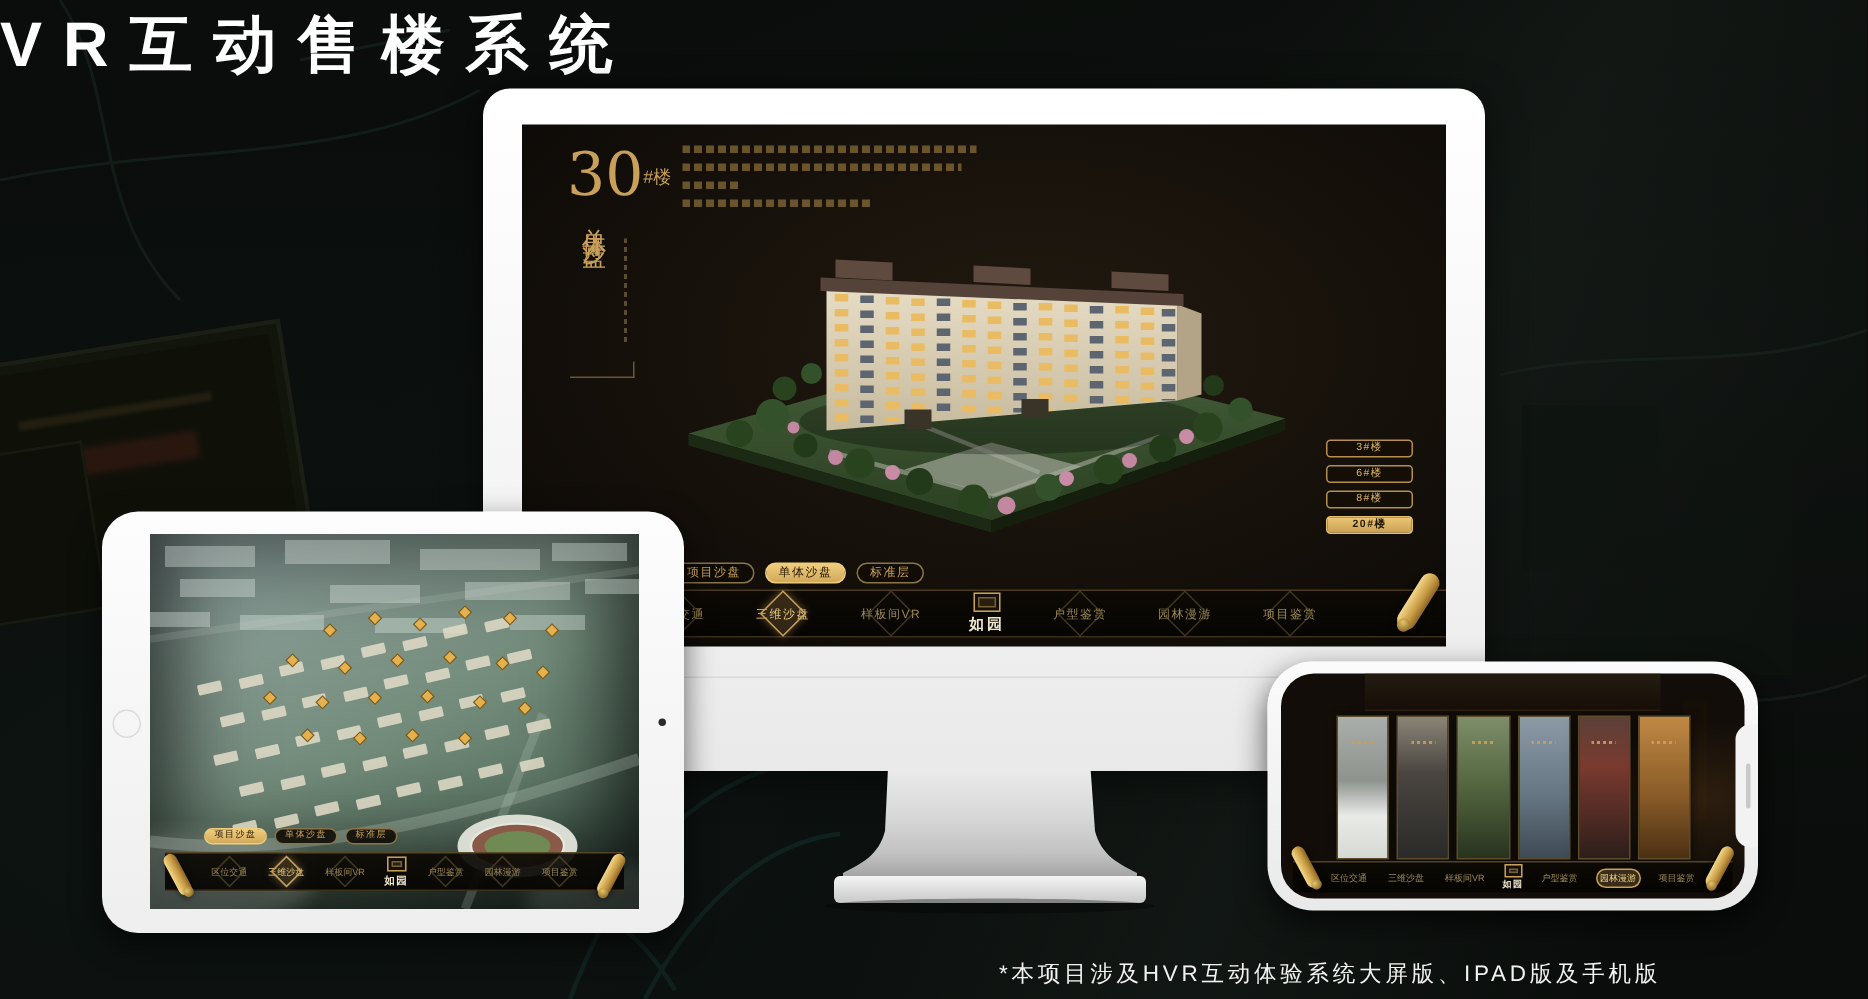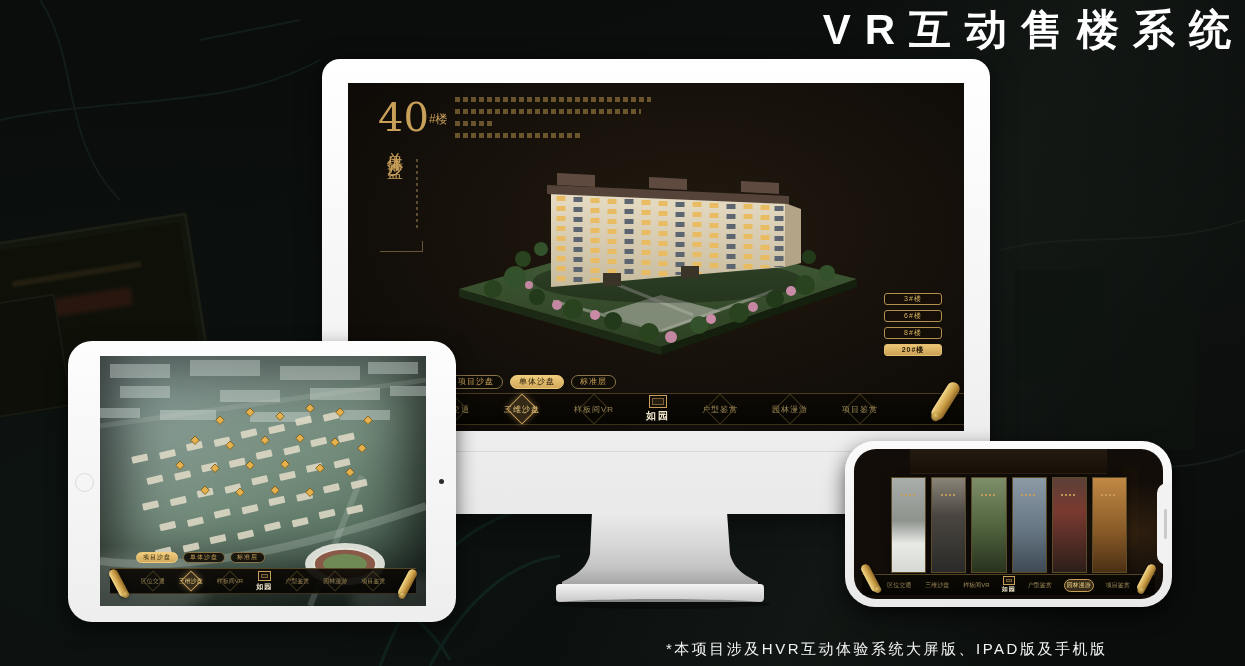--- a/index.html
+++ b/index.html
@@ -17,21 +17,21 @@
   .bg-plaque{position:absolute;left:-14px;top:228px;width:208px;height:150px;
     transform:rotate(-9deg);background:#0f1109;border:3px solid #1b1e14;box-shadow:inset 0 0 0 6px #12150c;}
   .bg-plaque .row1{position:absolute;left:28px;top:38px;width:130px;height:6px;background:#3a3category;background:#352c18;opacity:.5;filter:blur(1px);}
   .bg-plaque .row2{position:absolute;left:34px;top:62px;width:110px;height:18px;background:#4a1f18;opacity:.45;filter:blur(2px);}
   .bg-plaque2{position:absolute;left:-30px;top:300px;width:90px;height:110px;transform:rotate(-9deg);
     background:#0d0f08;border:2px solid #171a10;}
   .bg-city-right{position:absolute;right:0;top:250px;width:270px;height:220px;opacity:.7;}
   .bg-city-right div{position:absolute;background:#0e1410;}
   .bg-map{position:absolute;left:0;top:0;}
   
-  .main-title{position:absolute;left:0;top:2px;width:100%;text-align:right;
+  .main-title{position:absolute;left:0;top:2px;width:100%;text-align:left;
     color:#ffffff;font-size:42px;font-weight:bold;letter-spacing:14px;}
   .footnote{position:absolute;left:666px;top:640px;color:#f2f2f2;font-size:15px;letter-spacing:2.5px;}
   
   .monitor{position:absolute;left:322px;top:59px;width:668px;height:455px;
     background:linear-gradient(180deg,#ffffff 0%,#f4f4f4 60%,#e9e9e9 100%);
     border-radius:18px 18px 8px 8px;box-shadow:0 6px 24px rgba(0,0,0,.55);}
   .monitor-screen{position:absolute;left:26px;top:24px;width:616px;height:348px;
     background:radial-gradient(ellipse at 55% 42%, #221a10 0%, #15100a 55%, #0b0806 100%);
     overflow:hidden;}
   .monitor-chinline{position:absolute;left:26px;top:392px;width:616px;height:1px;background:#d8d8d8;}
@@ -159,21 +159,21 @@
   <div style="left:150px;top:60px;width:70px;height:90px;"></div>
   <div style="left:90px;top:140px;width:130px;height:60px;"></div>
 </div>
 
 <div class="main-title">VR互动售楼系统</div>
 
 <div class="monitor">
   <div class="monitor-screen">
 
     <div class="headline">
-      <span class="num">40</span><span class="suffix">#楼</span>
+      <span class="num">30</span><span class="suffix">#楼</span>
       <div class="vtxt">单体沙盘</div>
       <div class="vdots"></div>
       <div class="bracket"></div>
     </div>
 
     <div class="parlines">
       <div class="pl1"></div>
       <div class="pl2"></div>
       <div class="pl3"></div>
       <div class="pl4"></div>

